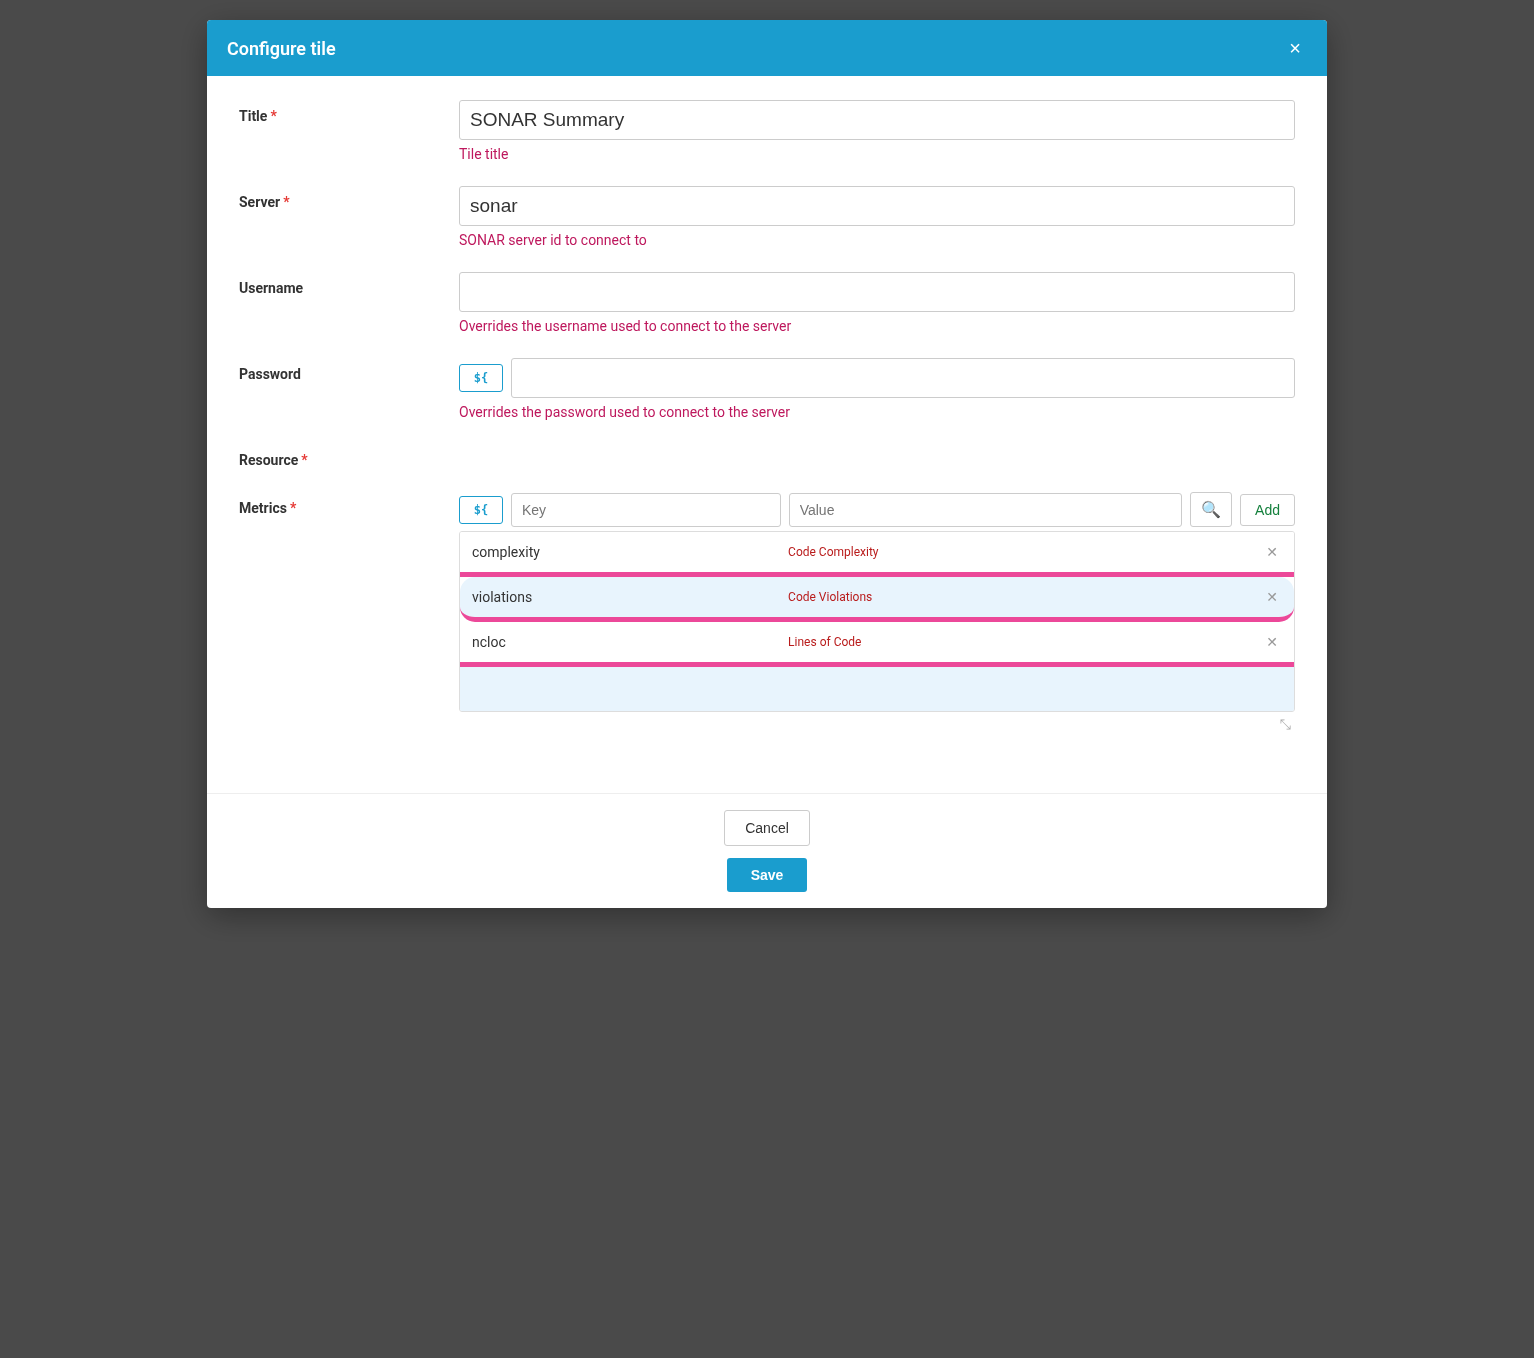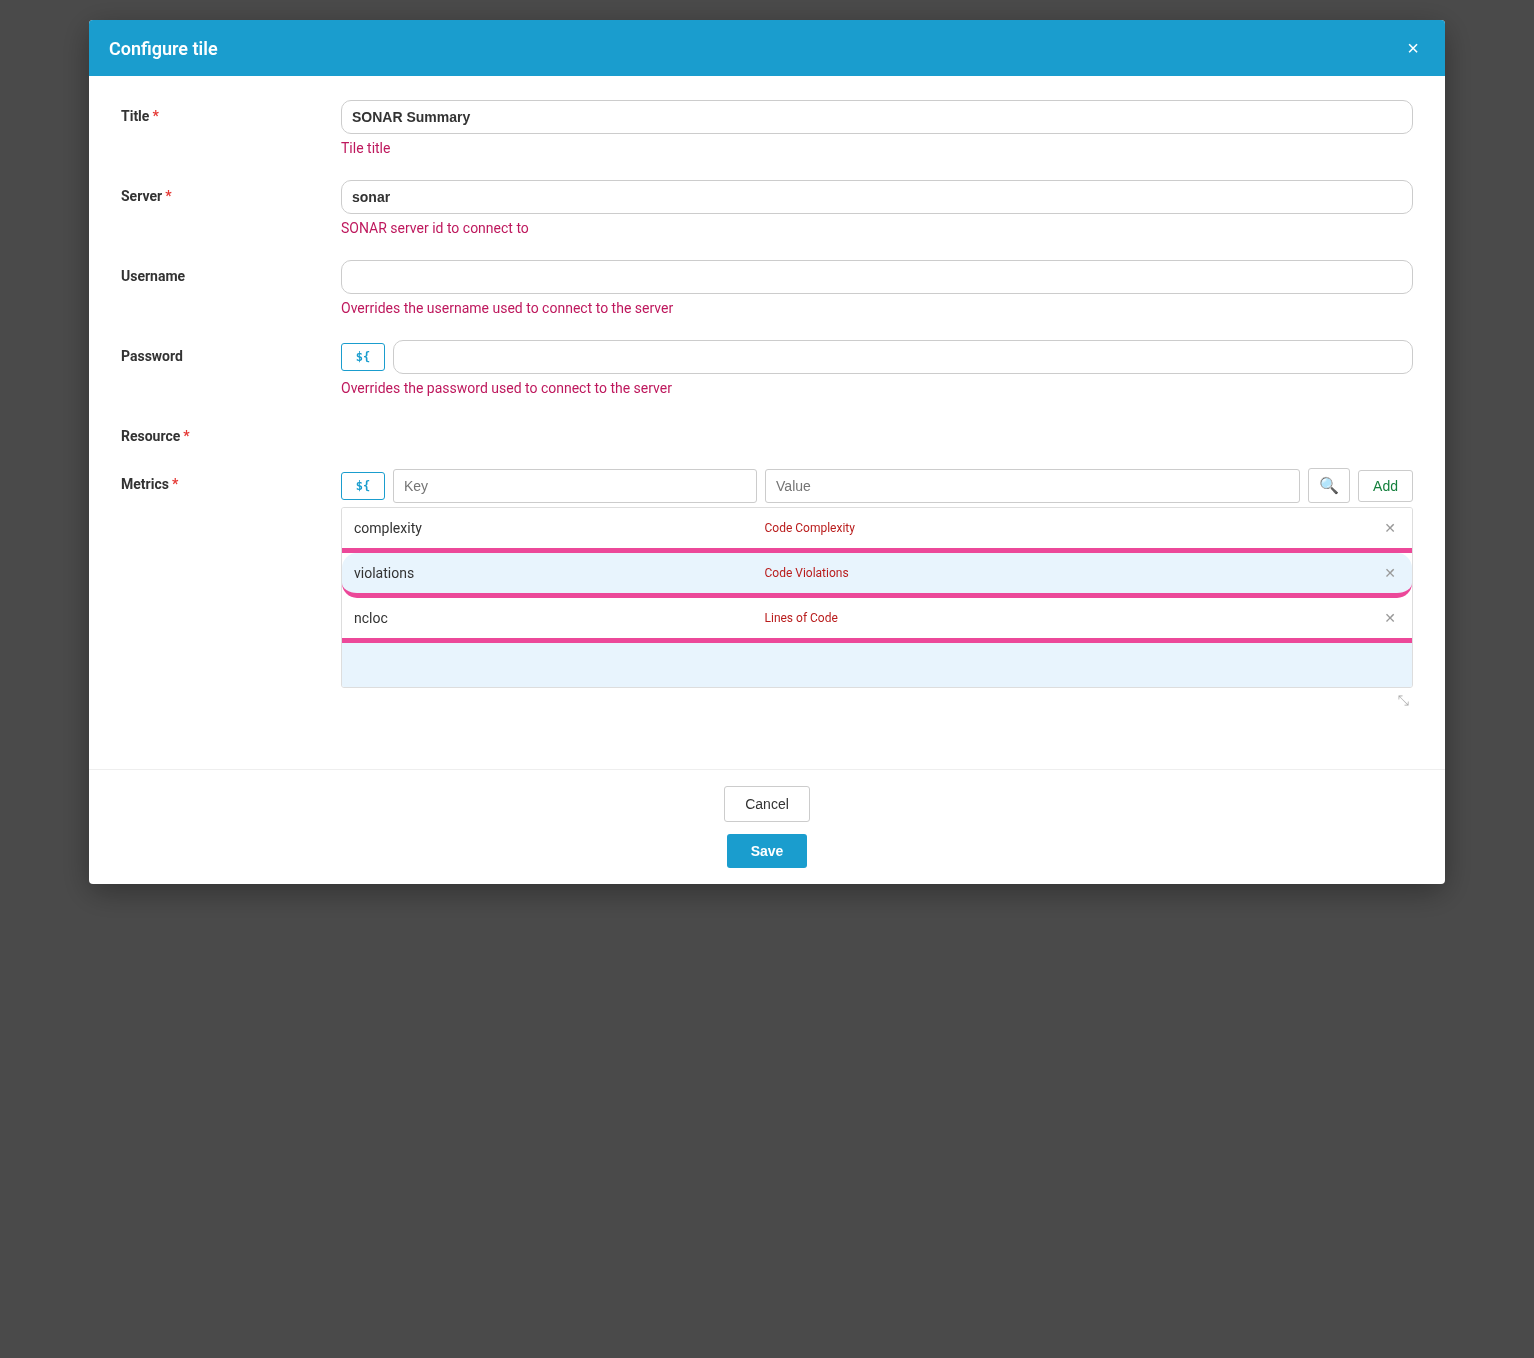--- a/index.html
+++ b/index.html
@@ -20,21 +20,21 @@
       background: rgba(0,0,0,0.45);
       display: flex;
       align-items: flex-start;
       justify-content: center;
       padding-top: 20px;
     }
 
     .modal {
       background: #fff;
       border-radius: 4px;
-      width: 1356px;
+      width: 1120px;
       max-width: 100%;
       box-shadow: 0 8px 32px rgba(0,0,0,0.35);
       overflow: hidden;
     }
 
     .modal-header {
       background: #1a9dce;
       color: #fff;
       padding: 16px 20px;
       display: flex;
@@ -97,26 +97,25 @@
 
     .input-row {
       display: flex;
       align-items: center;
       gap: 8px;
     }
 
     .form-input {
       width: 100%;
       border: 1px solid #ccc;
-      border-radius: 10px;
+      border-radius: 3px;
       padding: 8px 10px;
-      font-size: 14px;
+      font-size: 19px;
       color: #333;
       outline: none;
-      font-weight: bold;
     }
 
     .hint-text {
       font-size: 14px;
       color: #be185d;
       margin-top: 2px;
     }
 
     .icon-btn {
       border: 1px solid #1a9dce;

